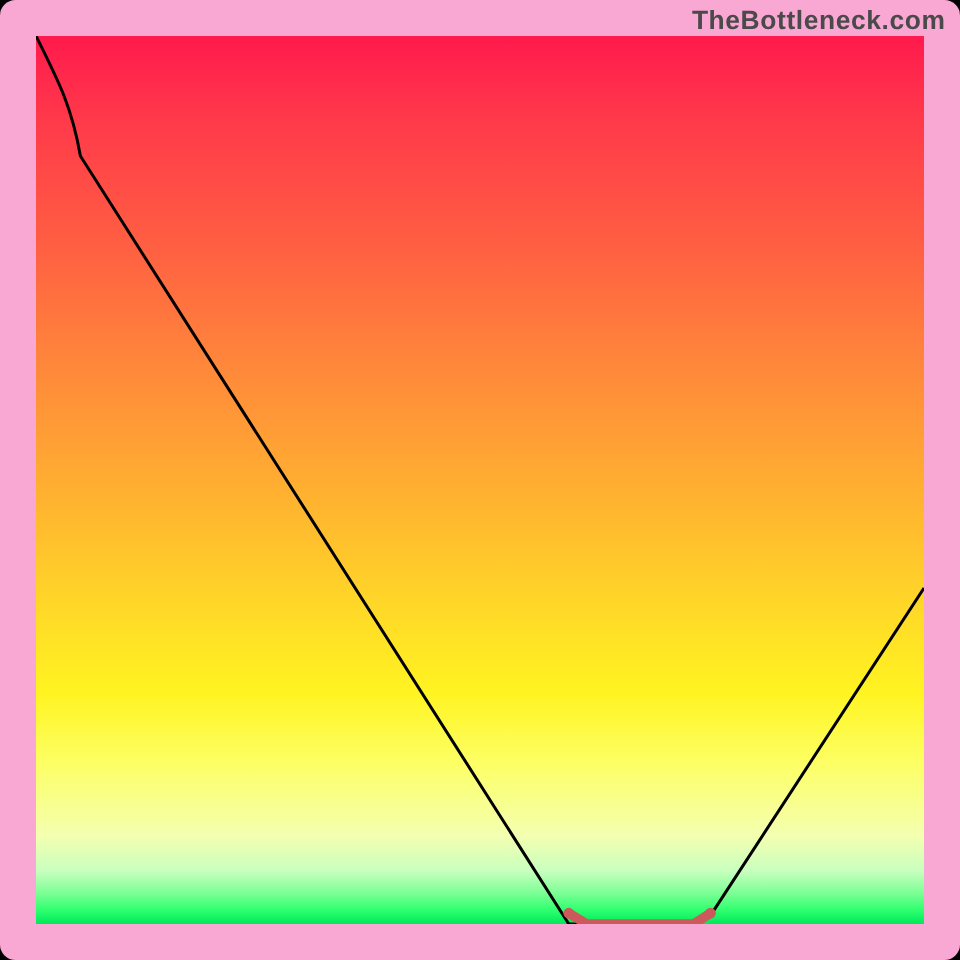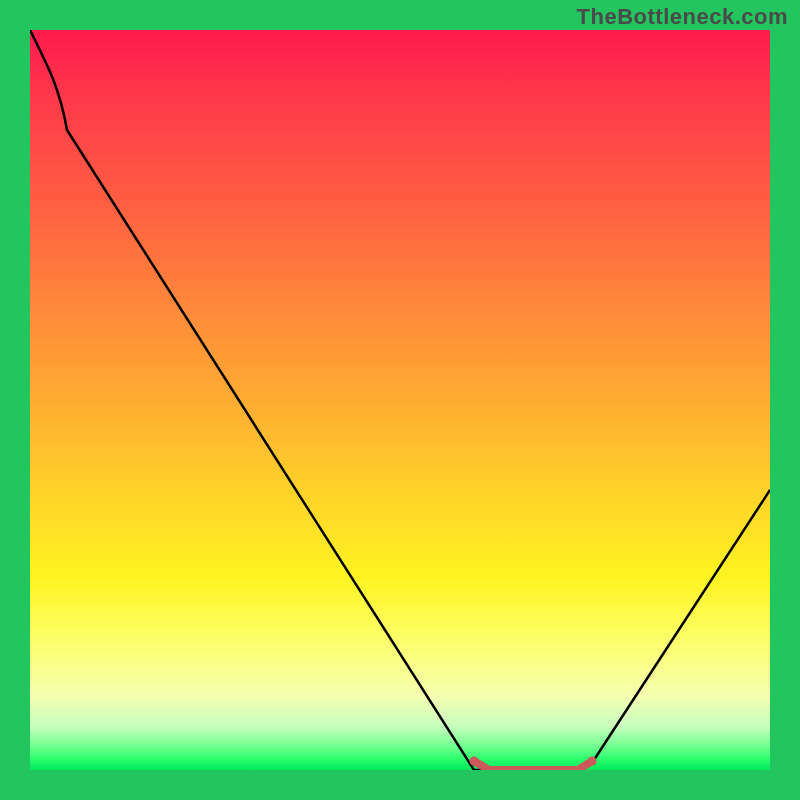--- a/index.html
+++ b/index.html
@@ -8,21 +8,22 @@
     width: 800px;
     height: 800px;
     background: #000;
     font-family: Arial, Helvetica, sans-serif;
     overflow: hidden;
   }
   .frame {
     position: relative;
     width: 800px;
     height: 800px;
-    background: #22c55e;
+    background: #f9a8d4;
+    border-radius: 13px;
   }
   .watermark {
     position: absolute;
     top: 4px;
     right: 12px;
     color: #4a4a4a;
     font-size: 22px;
     font-weight: bold;
     letter-spacing: 0.5px;
     z-index: 10;

